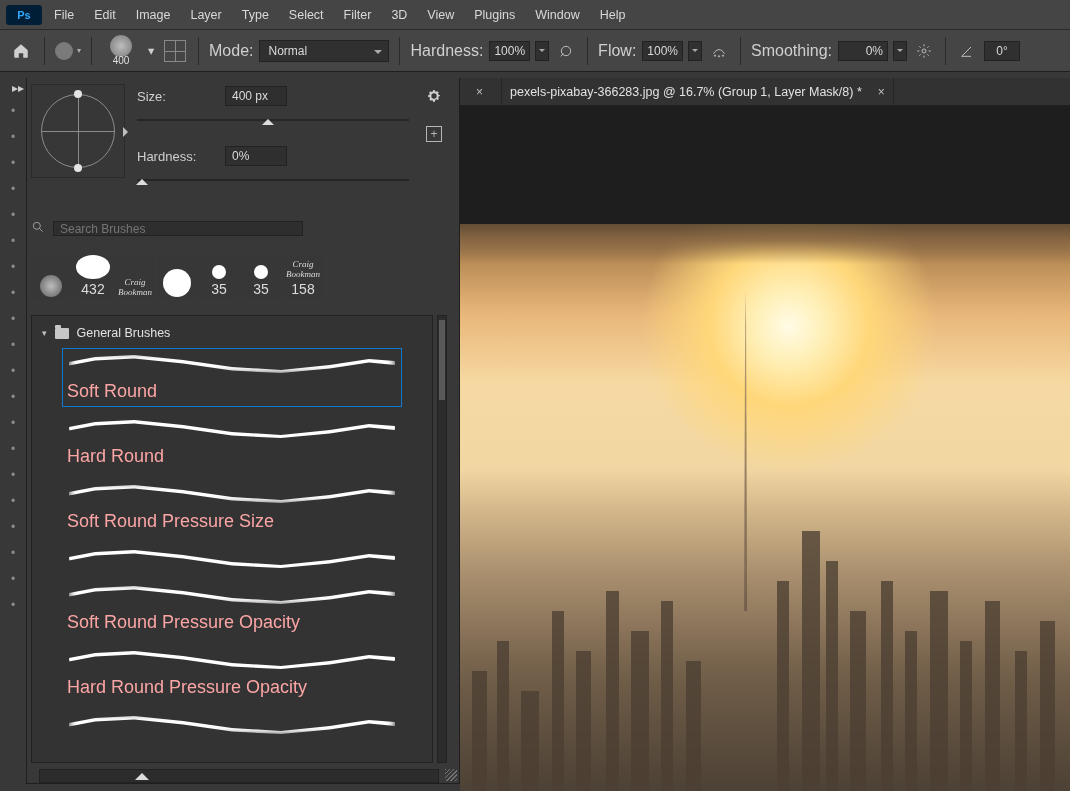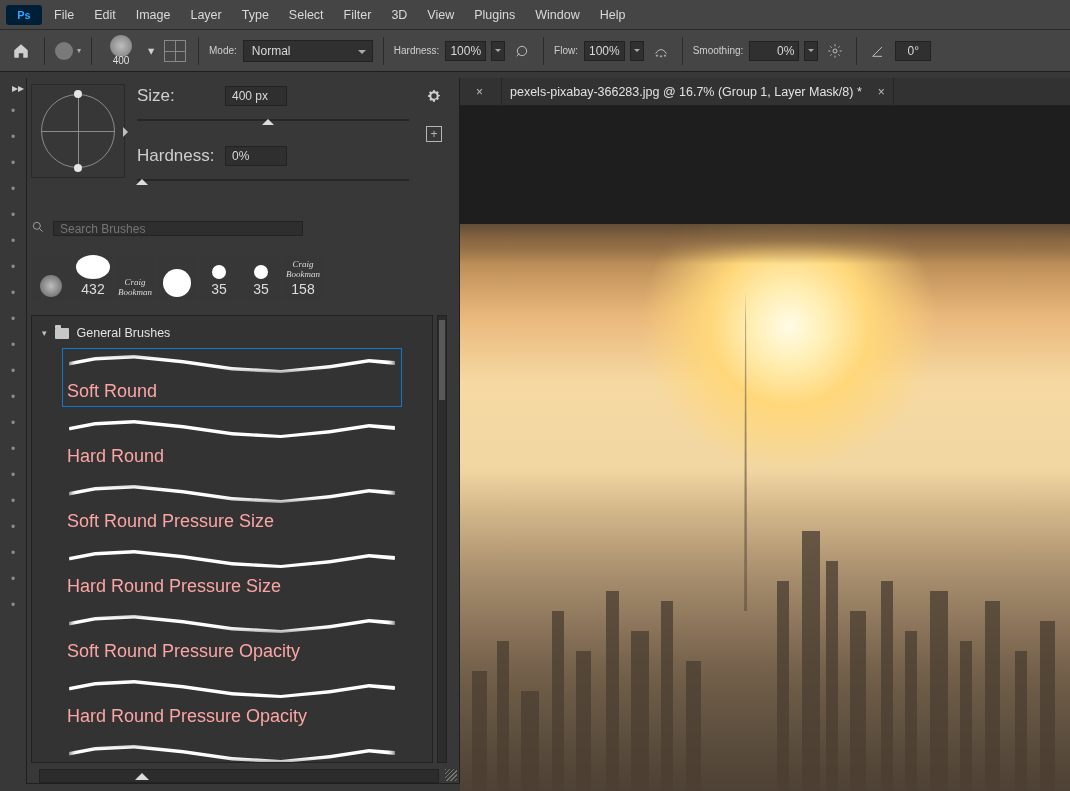--- a/index.html
+++ b/index.html
@@ -54,21 +54,21 @@
   }
   .brush-bubble .circle{
     width:22px;height:22px;border-radius:50%;
     background:radial-gradient(circle,#bdbdbd 0%,#8f8f8f 65%,rgba(0,0,0,0) 100%);
   }
   .brush-bubble .num{font-size:10px;margin-top:-2px;color:#e0e0e0;}
   .grid-icon{width:22px;height:22px;position:relative;border:1px solid #888;}
   .grid-icon::before,.grid-icon::after{content:"";position:absolute;background:#888;}
   .grid-icon::before{left:50%;top:0;bottom:0;width:1px;}
   .grid-icon::after{top:50%;left:0;right:0;height:1px;}
-  .label{color:#cfcfcf;font-size:10px;}
+  .label{color:#cfcfcf;font-size:16px;}
   .dropdown{
     background:#303030;border:1px solid #222;height:22px;display:flex;align-items:center;
     padding:0 18px 0 8px; min-width:130px; position:relative; font-size:12px;
   }
   .dropdown::after{content:"";position:absolute;right:6px;top:9px;border:4px solid transparent;border-top-color:#aaa;}
   .val-box{
     background:#303030;border:1px solid #222;height:20px;min-width:40px;
     display:flex;align-items:center;justify-content:flex-end;padding:0 4px;font-size:12px;
   }
   .mini-caret{width:14px;height:20px;display:flex;align-items:center;justify-content:center;border:1px solid #222;background:#303030;margin-left:-1px;}
@@ -102,21 +102,21 @@
   }
   .angle-widget .cross1,.angle-widget .cross2{position:absolute;background:#8b8b8b;}
   .angle-widget .cross1{left:47px;top:10px;width:1px;height:74px;}
   .angle-widget .cross2{left:10px;top:47px;width:74px;height:1px;}
   .angle-widget .handle-t{position:absolute;left:43px;top:6px;width:8px;height:8px;border-radius:50%;background:#e5e5e5;}
   .angle-widget .handle-b{position:absolute;left:43px;top:80px;width:8px;height:8px;border-radius:50%;background:#e5e5e5;}
   .angle-widget .arrow-r{position:absolute;right:-8px;top:43px;border:5px solid transparent;border-left-color:#bfbfbf;}
   .prop-list{flex:1;display:flex;flex-direction:column;gap:22px;padding-top:2px;}
   .prop-row{display:flex;flex-direction:column;gap:4px;}
   .prop-row .line{display:flex;align-items:center;gap:8px;}
-  .prop-row .plabel{width:80px;color:#cfcfcf;font-size:17px;}
+  .prop-row .plabel{width:80px;color:#cfcfcf;font-size:13px;}
   .prop-row .pval{
     background:#2f2f2f;border:1px solid #222;width:62px;height:20px;
     display:flex;align-items:center;padding:0 6px;font-size:12px;
   }
   .slider{position:relative;height:8px;margin-top:6px;}
   .slider .track{position:absolute;left:0;right:0;top:3px;height:2px;background:#262626;}
   .slider .thumb{position:absolute;top:-3px;width:0;height:0;border:6px solid transparent;border-bottom-color:#dcdcdc;transform:translateX(-6px);}
   .bp-corner{display:flex;flex-direction:column;align-items:center;gap:22px;padding-top:4px;width:26px;}
   .gear{width:16px;height:16px;}
   .gear svg{width:16px;height:16px;fill:#cfcfcf;}
@@ -432,21 +432,20 @@
           <div class="brush-item">
             <div class="brush-stroke"></div>
             <div class="bi-label">Hard Round</div>
           </div>
           <div class="brush-item">
             <div class="brush-stroke soft"></div>
             <div class="bi-label">Soft Round Pressure Size</div>
           </div>
           <div class="brush-item">
             <div class="brush-stroke"></div>
-            <div class="bi-label">Hard Round Pressure Size</div>
           </div>
           <div class="brush-item">
             <div class="brush-stroke soft"></div>
             <div class="bi-label">Soft Round Pressure Opacity</div>
           </div>
           <div class="brush-item">
             <div class="brush-stroke"></div>
             <div class="bi-label">Hard Round Pressure Opacity</div>
           </div>
           <div class="brush-item">

